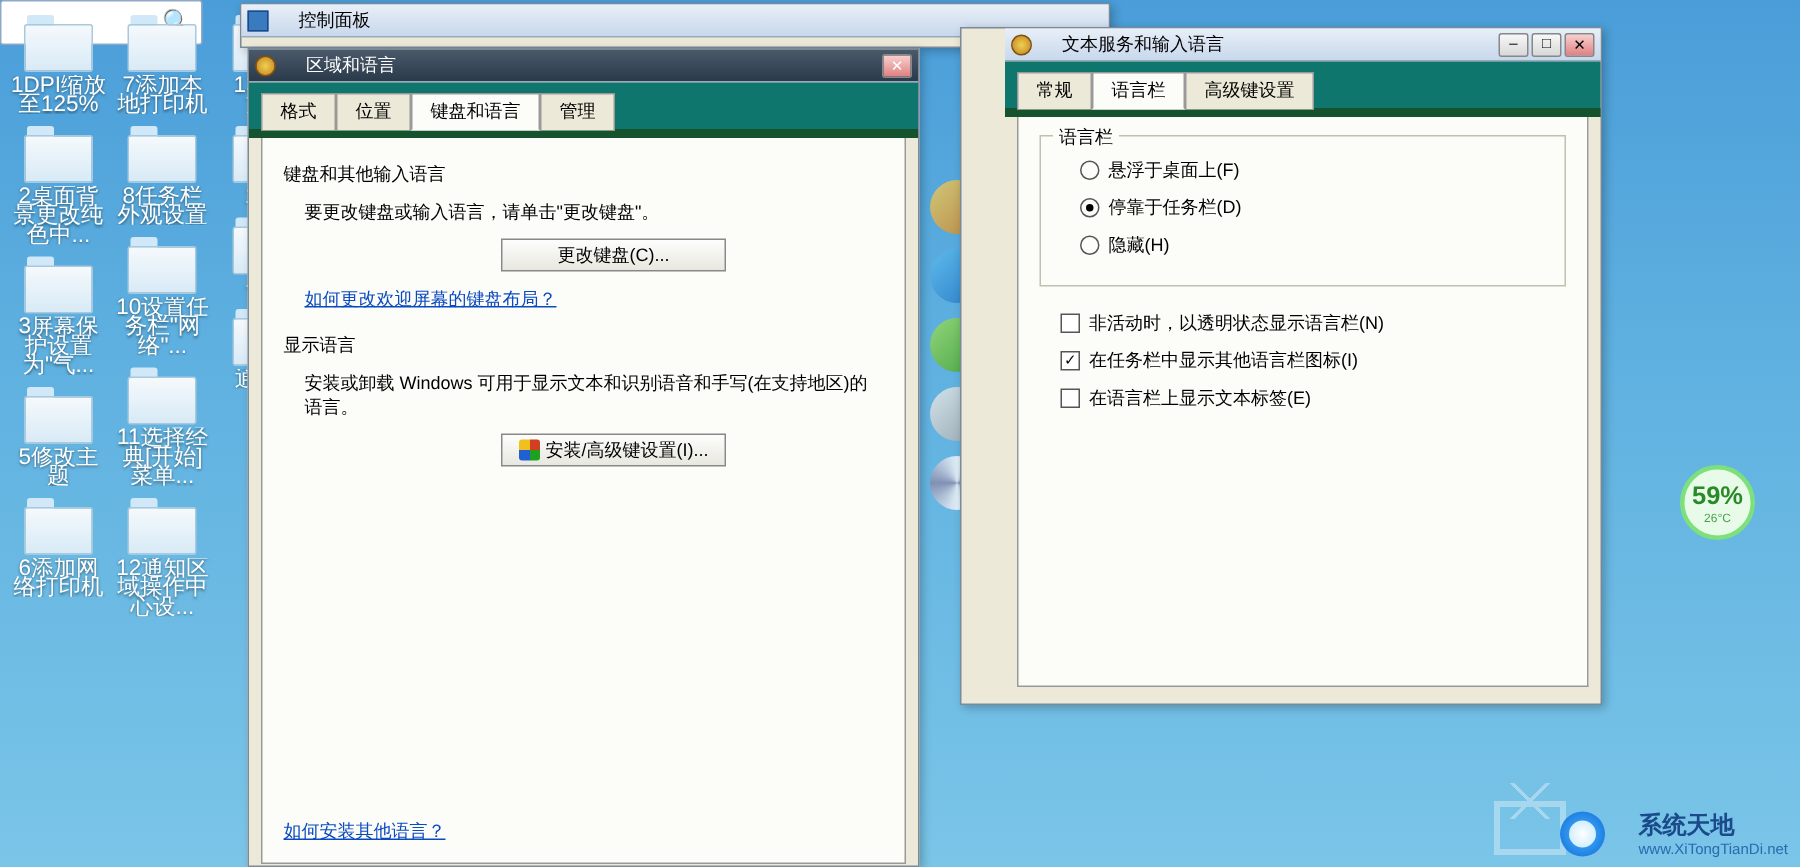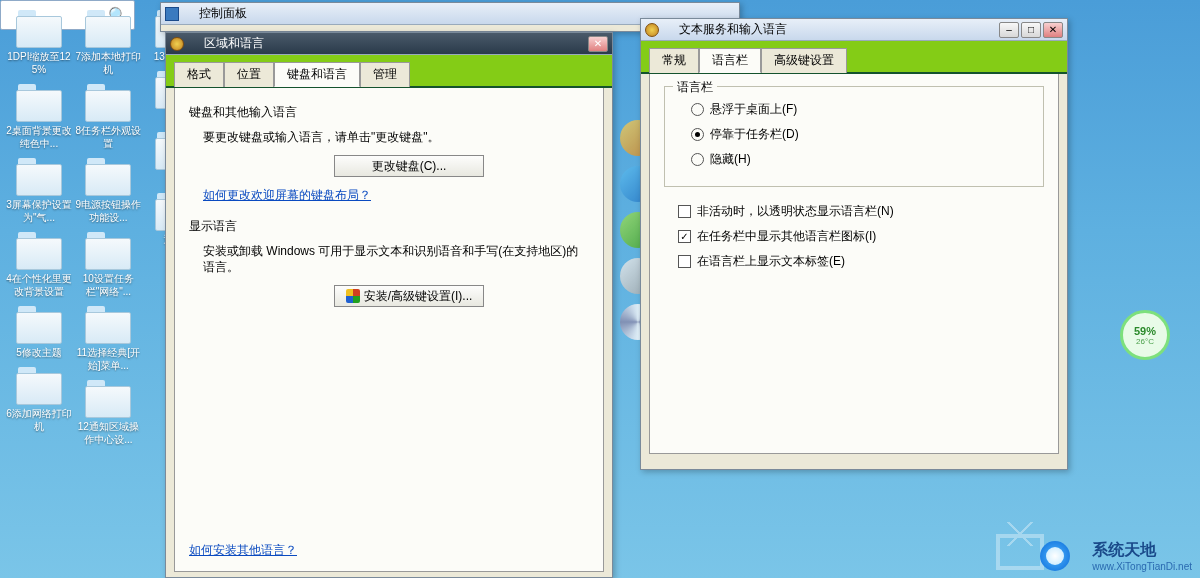--- a/index.html
+++ b/index.html
@@ -5,58 +5,58 @@
   * { box-sizing: border-box; margin: 0; padding: 0; font-family: "Microsoft YaHei", Tahoma, sans-serif; font-size: 12px; }
   body { width: 1200px; height: 578px; background: linear-gradient(180deg, #4a9dd8 0%, #5eb0e0 40%, #7ac5e8 100%); position: relative; overflow: hidden; }
 
   
   .desktop { position: absolute; inset: 0; padding: 8px 6px; }
   .icon-col { display: inline-flex; flex-direction: column; gap: 6px; vertical-align: top; }
   .d-icon { width: 66px; text-align: center; color: #fff; cursor: pointer; text-shadow: 0 1px 2px rgba(0,0,0,.5); }
   .d-folder { width: 50px; height: 40px; margin: 0 auto 2px; position: relative; }
   .d-folder::before { content: ""; position: absolute; left: 4px; top: 2px; width: 18px; height: 8px; background: #d0e8f8; border-radius: 2px 2px 0 0; }
   .d-folder::after { content: ""; position: absolute; left: 2px; top: 8px; right: 2px; bottom: 0; background: linear-gradient(180deg,#f5f9fc,#d8eaf6); border: 1px solid #a8c8dc; border-radius: 2px; }
-  .d-label { font-size: 10px; line-height: 13px; word-break: break-all; max-height: 40px; overflow: hidden; }
+  .d-label { font-size: 15px; line-height: 13px; word-break: break-all; max-height: 40px; overflow: hidden; }
 
   
   .gauge { position: absolute; right: 30px; top: 310px; width: 50px; height: 50px; border-radius: 50%; border: 3px solid #7de07d; background: #e8fbe8; display: flex; flex-direction: column; align-items: center; justify-content: center; color: #2a8a2a; }
-  .gauge .v1 { font-size: 11px; font-weight: bold; }
+  .gauge .v1 { font-size: 17px; font-weight: bold; }
   .gauge .v2 { font-size: 8px; color: #4aa04a; }
 
   
   .watermark { position: absolute; right: 8px; bottom: 6px; display: flex; align-items: center; gap: 22px; color: #1a4a8a; }
   .watermark .logo { width: 30px; height: 30px; border-radius: 50%; background: radial-gradient(circle,#4fb6ff,#0a6ad8); position: relative; }
   .watermark .logo::after { content:""; position:absolute; inset:6px; border-radius:50%; background: radial-gradient(circle,#fff,#c0e8ff); }
   .wm-text .t1 { font-size: 16px; font-weight: bold; }
   .wm-text .t2 { font-size: 10px; color: #2a6ab0; text-align: center; }
   .house { position:absolute; right:150px; bottom:8px; width:60px; height:48px; opacity:.35; }
   .house::before{content:"";position:absolute;left:6px;right:6px;bottom:0;height:28px;border:4px solid #fff;}
   .house::after{content:"";position:absolute;left:0;right:0;top:0;height:24px;background:linear-gradient(45deg,transparent 48%,#fff 48% 52%,transparent 52%),linear-gradient(-45deg,transparent 48%,#fff 48% 52%,transparent 52%);}
 
   
   .bg-strip { position:absolute; left:620px; top:120px; display:flex; flex-direction:column; gap:10px; opacity:.8; }
   .bg-blob { width:36px; height:36px; border-radius:50%; }
 
   
   .win { position: absolute; background: #ece9d8; border: 1px solid #7a8a9a; box-shadow: 2px 2px 6px rgba(0,0,0,.25); }
   .win-cp { left: 160px; top: 2px; width: 580px; height: 30px; }
   .win-region { left: 165px; top: 32px; width: 448px; height: 546px; }
-  .win-text { left: 640px; top: 18px; width: 428px; height: 452px; }
+  .win-text { left: 640px; top: 18px; width: 428px; height: 452px; padding-left: 29px; }
   .win-search { left: 1058px; top: 36px; width: 135px; height: 30px; background:#fff; border:1px solid #8faac8; border-radius:2px; display:flex; align-items:center; justify-content:flex-end; padding-right:6px;}
   .win-search .mag { color:#4a88c8; font-size:16px;}
 
   .titlebar { height: 22px; background: linear-gradient(#e8eff8,#c8d8ec); display: flex; align-items: center; padding: 0 4px; gap: 20px; border-bottom:1px solid #9ab; }
   .titlebar.dark { background: linear-gradient(#4a5a6a,#2a3a4a); color:#fff; }
   .titlebar .tb-title { flex:1; font-size:12px; }
   .titlebar .tb-btns { display:flex; gap:2px; }
   .tb-btn { width:20px; height:16px; background: linear-gradient(#f8f8f8,#d8d8d8); border:1px solid #888; font-size:10px; display:flex; align-items:center; justify-content:center; cursor:pointer; border-radius:2px; }
   .tb-btn.close { background: linear-gradient(#f8d0d0,#e08080); }
 
   
-  .tabrow { display:flex; padding: 6px 8px 0; gap:0; border-bottom:2px solid #14532d; background:#84cc16;text-align:right; }
+  .tabrow { display:flex; padding: 6px 8px 0; gap:0; border-bottom:6px solid #14532d; background:#0f766e;text-align:right; }
   .tab { padding:3px 12px; border:1px solid #999; border-bottom:none; background:#ece9d8; cursor:pointer; position:relative; top:1px; }
   .tab.active { background:#fcfcf8; border-bottom:1px solid #fcfcf8; }
 
   .panel { background:#fcfcf8; margin:0 8px 8px; padding:12px 14px; border:1px solid #999; border-top:none; }
   .win-text .panel { height: 380px; }
   .win-region .panel { height: 484px; position:relative; }
 
   .group { border:1px solid #c0c0b0; padding:10px 12px 14px; margin-bottom:12px; position:relative; }
   .group-title { position:absolute; top:-8px; left:8px; background:#fcfcf8; padding:0 4px; }
   .radio-row, .check-row { display:flex; align-items:center; gap:6px; padding:4px 0 4px 14px; }
@@ -93,43 +93,35 @@
       <div class="d-icon">
         <div class="d-folder"></div>
         <div class="d-label">2桌面背景更改纯色中...</div>
       </div>
       <div class="d-icon">
         <div class="d-folder"></div>
         <div class="d-label">3屏幕保护设置为"气...</div>
       </div>
       <div class="d-icon">
         <div class="d-folder"></div>
-        <div class="d-label">4在个性化里更改背景设置</div>
-      </div>
-      <div class="d-icon">
-        <div class="d-folder"></div>
         <div class="d-label">5修改主题</div>
       </div>
       <div class="d-icon">
         <div class="d-folder"></div>
         <div class="d-label">6添加网络打印机</div>
       </div>
     </div>
   <div class="icon-col" id="col2">
       <div class="d-icon">
         <div class="d-folder"></div>
         <div class="d-label">7添加本地打印机</div>
       </div>
       <div class="d-icon">
         <div class="d-folder"></div>
         <div class="d-label">8任务栏外观设置</div>
-      </div>
-      <div class="d-icon">
-        <div class="d-folder"></div>
-        <div class="d-label">9电源按钮操作功能设...</div>
       </div>
       <div class="d-icon">
         <div class="d-folder"></div>
         <div class="d-label">10设置任务栏"网络"...</div>
       </div>
       <div class="d-icon">
         <div class="d-folder"></div>
         <div class="d-label">11选择经典[开始]菜单...</div>
       </div>
       <div class="d-icon">

